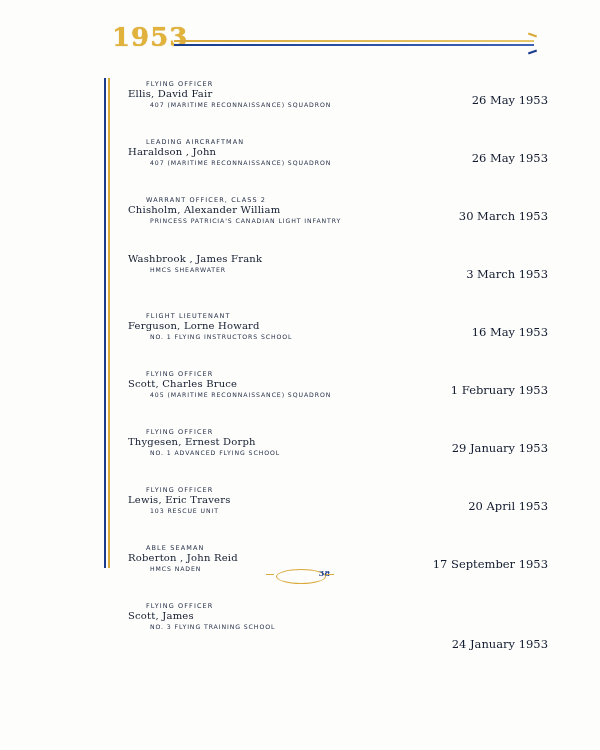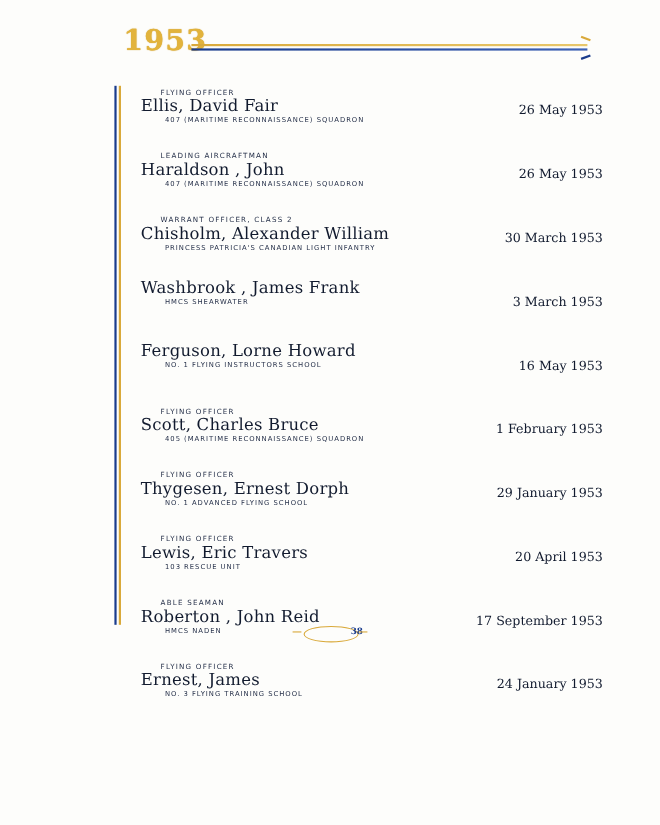--- a/index.html
+++ b/index.html
@@ -109,21 +109,21 @@
     font-family: "DejaVu Sans", sans-serif;
     font-size: 6.5px;
     letter-spacing: 1.1px;
     color: #1f2a44;
     text-transform: uppercase;
     margin-left: 18px;
     margin-bottom: 1px;
   }
   .name {
     font-family: "DejaVu Serif", serif;
-    font-size: 15px;
+    font-size: 10px;
     color: #111a2e;
     letter-spacing: 0.2px;
     line-height: 1.05;
     margin-bottom: 1px;
   }
   .unit {
     font-family: "DejaVu Sans", sans-serif;
     font-size: 6.2px;
     letter-spacing: 0.9px;
     color: #1f2a44;
@@ -134,21 +134,21 @@
     position: absolute;
     right: 0;
     top: 13px;
     width: 140px;
     text-align: right;
     font-family: "DejaVu Serif", serif;
     font-size: 11.5px;
     color: #111a2e;
   }
   .date.low {
-    top: 12px;
+    top: 35px;
   }
 
   
   .footer {
     position: absolute;
     left: 0;
     right: 0;
     bottom: 28px;
     text-align: center;
     height: 26px;
@@ -229,20 +229,21 @@
       <div class="date">30 March 1953</div>
     </div>
 
     <div class="entry">
       <div class="name">Washbrook , James Frank</div>
       <div class="unit">HMCS SHEARWATER</div>
       <div class="date">3 March 1953</div>
     </div>
 
     <div class="entry">
+      <div class="rank">FLIGHT LIEUTENANT</div>
       <div class="name">Ferguson, Lorne Howard</div>
       <div class="unit">NO. 1 FLYING INSTRUCTORS SCHOOL</div>
       <div class="date">16 May 1953</div>
     </div>
 
     <div class="entry">
       <div class="rank">FLYING OFFICER</div>
       <div class="name">Scott, Charles Bruce</div>
       <div class="unit">405 (MARITIME RECONNAISSANCE) SQUADRON</div>
       <div class="date">1 February 1953</div>
@@ -264,21 +265,21 @@
 
     <div class="entry">
       <div class="rank">ABLE SEAMAN</div>
       <div class="name">Roberton , John Reid</div>
       <div class="unit">HMCS NADEN</div>
       <div class="date">17 September 1953</div>
     </div>
 
     <div class="entry">
       <div class="rank">FLYING OFFICER</div>
-      <div class="name">Ernest, James</div>
+      <div class="name">Scott, James</div>
       <div class="unit">NO. 3 FLYING TRAINING SCHOOL</div>
       <div class="date low">24 January 1953</div>
     </div>
 
   </div>
 
   <div class="footer">
     <span class="foot-orn">
       <span class="tick-l"></span>
       <span class="lozenge"></span>

